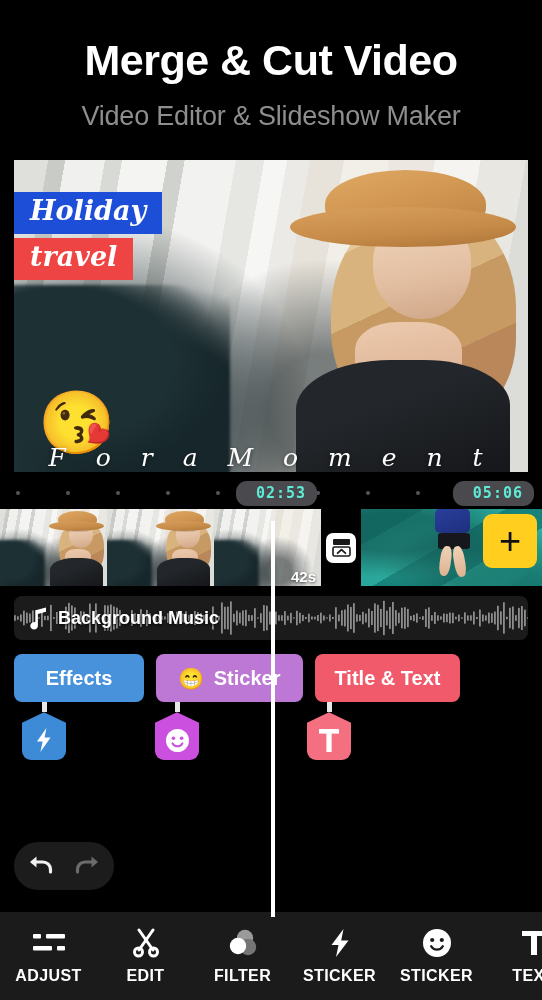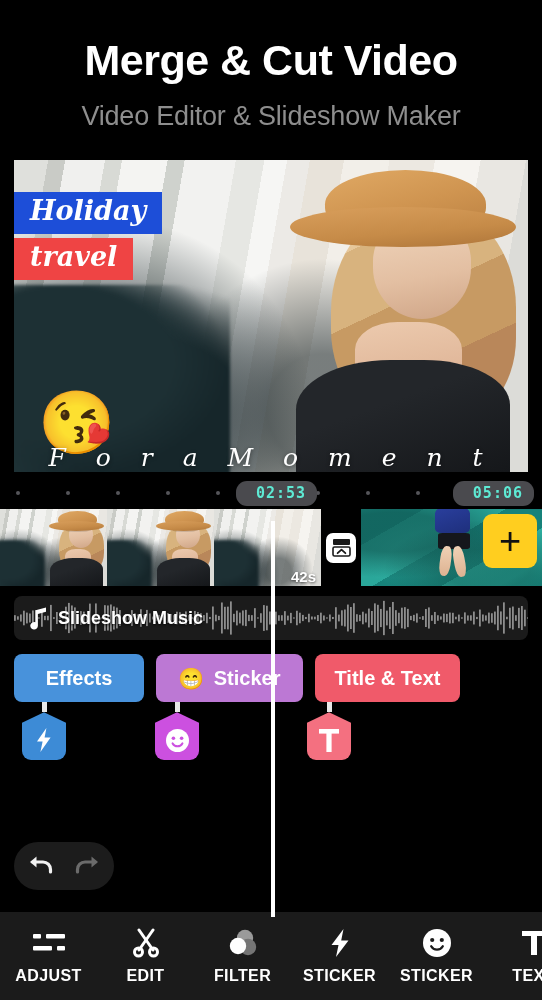--- a/index.html
+++ b/index.html
@@ -553,21 +553,21 @@
         <rect x="510" y="13.692739503821468" width="1.8" height="16.614520992357065"></rect>
         <rect x="513" y="21.35628875672526" width="1.8" height="1.2874224865494786"></rect>
       </g>
   </svg>
   <div class="music-label-wrap">
     <span class="note-ico">
       <svg width="20" height="24" viewBox="0 0 20 24" aria-hidden="true">
         <path d="M18 1.4 L7.6 4.2 L7.6 16.3 A3.8 3.8 0 1 0 9.9 19.6 L9.9 8.1 L18 5.8 Z" fill="#ffffff"></path>
       </svg>
     </span>
-    <span class="music-label">Slideshow Music</span>
+    <span class="music-label">Background Music</span>
   </div>
 </div>
 
 <div class="pills">
   <div class="pill pill-effects" style="background: rgb(72, 146, 219);">
     <span class="pill-label">Effects</span>
   </div>
   <div class="pill pill-sticker" style="background: rgb(188, 120, 212);">
     <span class="pill-emoji">😁</span>
     <span class="pill-label">Sticker</span>

